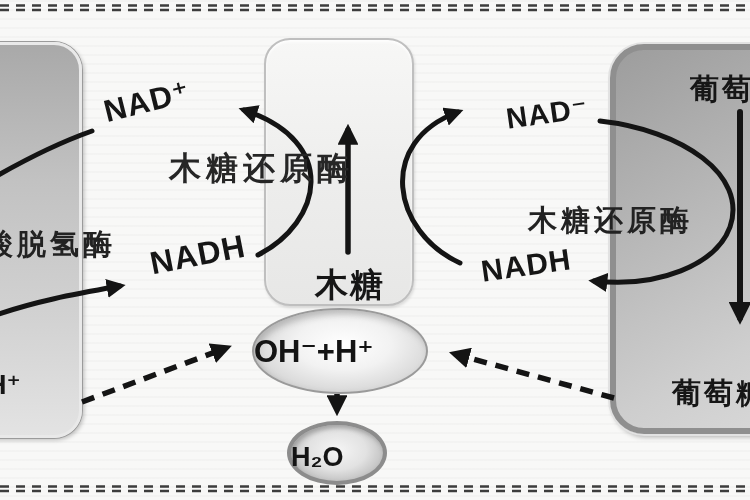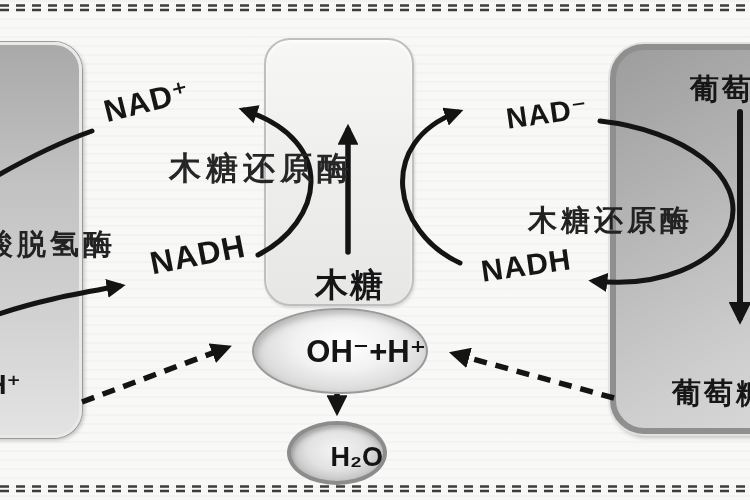--- a/index.html
+++ b/index.html
@@ -21,21 +21,21 @@
     background:linear-gradient(to bottom,#f7f7f6 0%,#ededec 55%,#e7e7e6 100%);
     border:2px solid #bfbfbf;
     box-shadow:inset 0 2px 3px rgba(255,255,255,0.9), 1px 2px 3px rgba(0,0,0,0.12);
   }
   .right-box{
     left:610px;top:44px;width:205px;height:378px;border-radius:34px;
     background:linear-gradient(150deg,#9d9d9d 0%,#b7b7b7 40%,#cecece 75%,#dadada 100%);
     border:6px solid #8f8f8f;
     box-shadow:0 0 0 2px #e2e2e2, 2px 3px 5px rgba(0,0,0,0.3);
   }
-  .ellipse{position:absolute;z-index:2;display:flex;align-items:center;justify-content:flex-end;}
+  .ellipse{position:absolute;z-index:2;display:flex;align-items:center;justify-content:flex-start;}
   .oh-ellipse{
     left:252px;top:308px;width:172px;height:82px;border-radius:50%;
     background:radial-gradient(ellipse at 52% 42%,#ffffff 0%,#f2f2f2 38%,#d9d9d9 70%,#b2b2b2 100%);
     border:2px solid #9a9a9a;
     box-shadow:inset 3px 4px 6px rgba(130,130,130,0.45);
   }
   .h2o-ellipse{
     left:287px;top:421px;width:92px;height:56px;border-radius:50%;
     background:radial-gradient(ellipse at 50% 45%,#f5f5f5 0%,#e2e2e2 45%,#b5b5b5 85%,#9a9a9a 100%);
     border:4px solid #8c8c8c;

